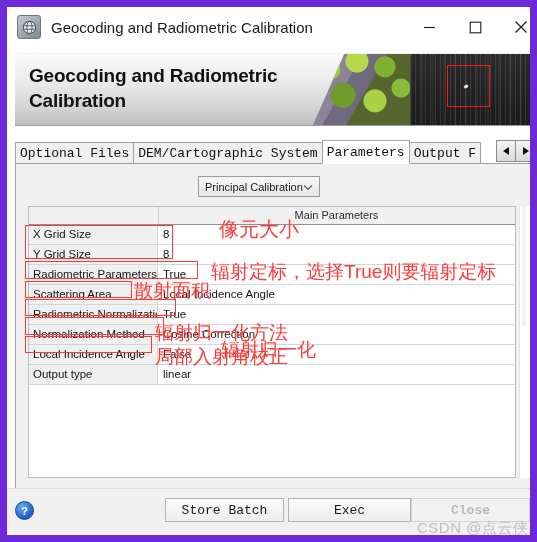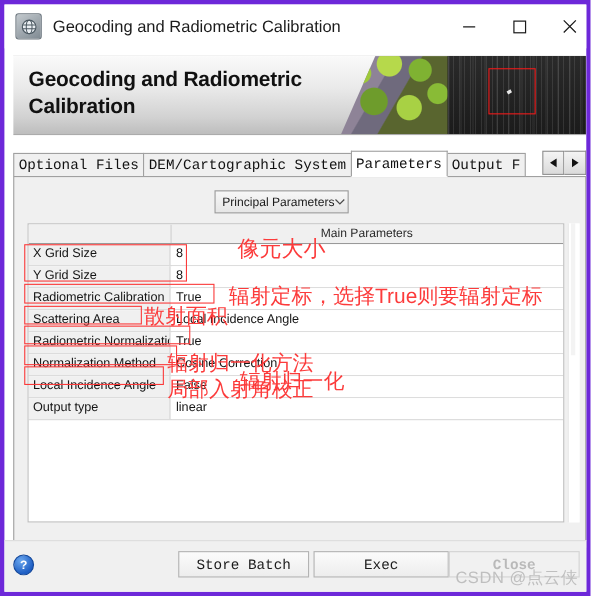--- a/index.html
+++ b/index.html
@@ -7,21 +7,21 @@
     width: 537px; height: 542px;
     overflow: hidden;
     background: #ffffff;
     font-family: "Liberation Sans", sans-serif;
   }
   #app {
     position: relative;
     width: 537px; height: 542px;
     background: #ffffff;
     box-sizing: border-box;
-    border: 4px solid #6d28d9;
+    border: 7px solid #6d28d9;
     overflow: hidden;
   }
 
   
   .titlebar {
     position: absolute; left: 0; top: 0;
     width: 537px; height: 40px;
     background: #ffffff;
     display: flex; align-items: center;
   }
@@ -368,21 +368,21 @@
       <div class="tab-scroll-btn">
         <span class="arrow-r"></span>
       </div>
     </div>
   </div>
 
   <div class="tabpage">
 
     <div class="combo-row">
       <div class="combo">
-        <span class="combo-label">Principal Parameters</span>
+        <span class="combo-label">Principal Calibration</span>
         <span class="combo-chev">
           <svg width="10" height="7" viewBox="0 0 10 7">
               <path d="M1 1.4 L5 5.4 L9 1.4" fill="none" stroke="#4a4a4a" stroke-width="1.1"></path>
             </svg>
         </span>
       </div>
     </div>
 
     <div class="table-outer">
       <div class="table-head">
@@ -392,21 +392,21 @@
       <div class="table-body" id="table-body">
           <div class="trow">
             <div class="tc1">X Grid Size</div>
             <div class="tc2">8</div>
           </div>
           <div class="trow">
             <div class="tc1">Y Grid Size</div>
             <div class="tc2">8</div>
           </div>
           <div class="trow">
-            <div class="tc1">Radiometric Calibration</div>
+            <div class="tc1">Radiometric Parameters</div>
             <div class="tc2">True</div>
           </div>
           <div class="trow">
             <div class="tc1">Scattering Area</div>
             <div class="tc2">Local Incidence Angle</div>
           </div>
           <div class="trow">
             <div class="tc1">Radiometric Normalization</div>
             <div class="tc2">True</div>
           </div>

